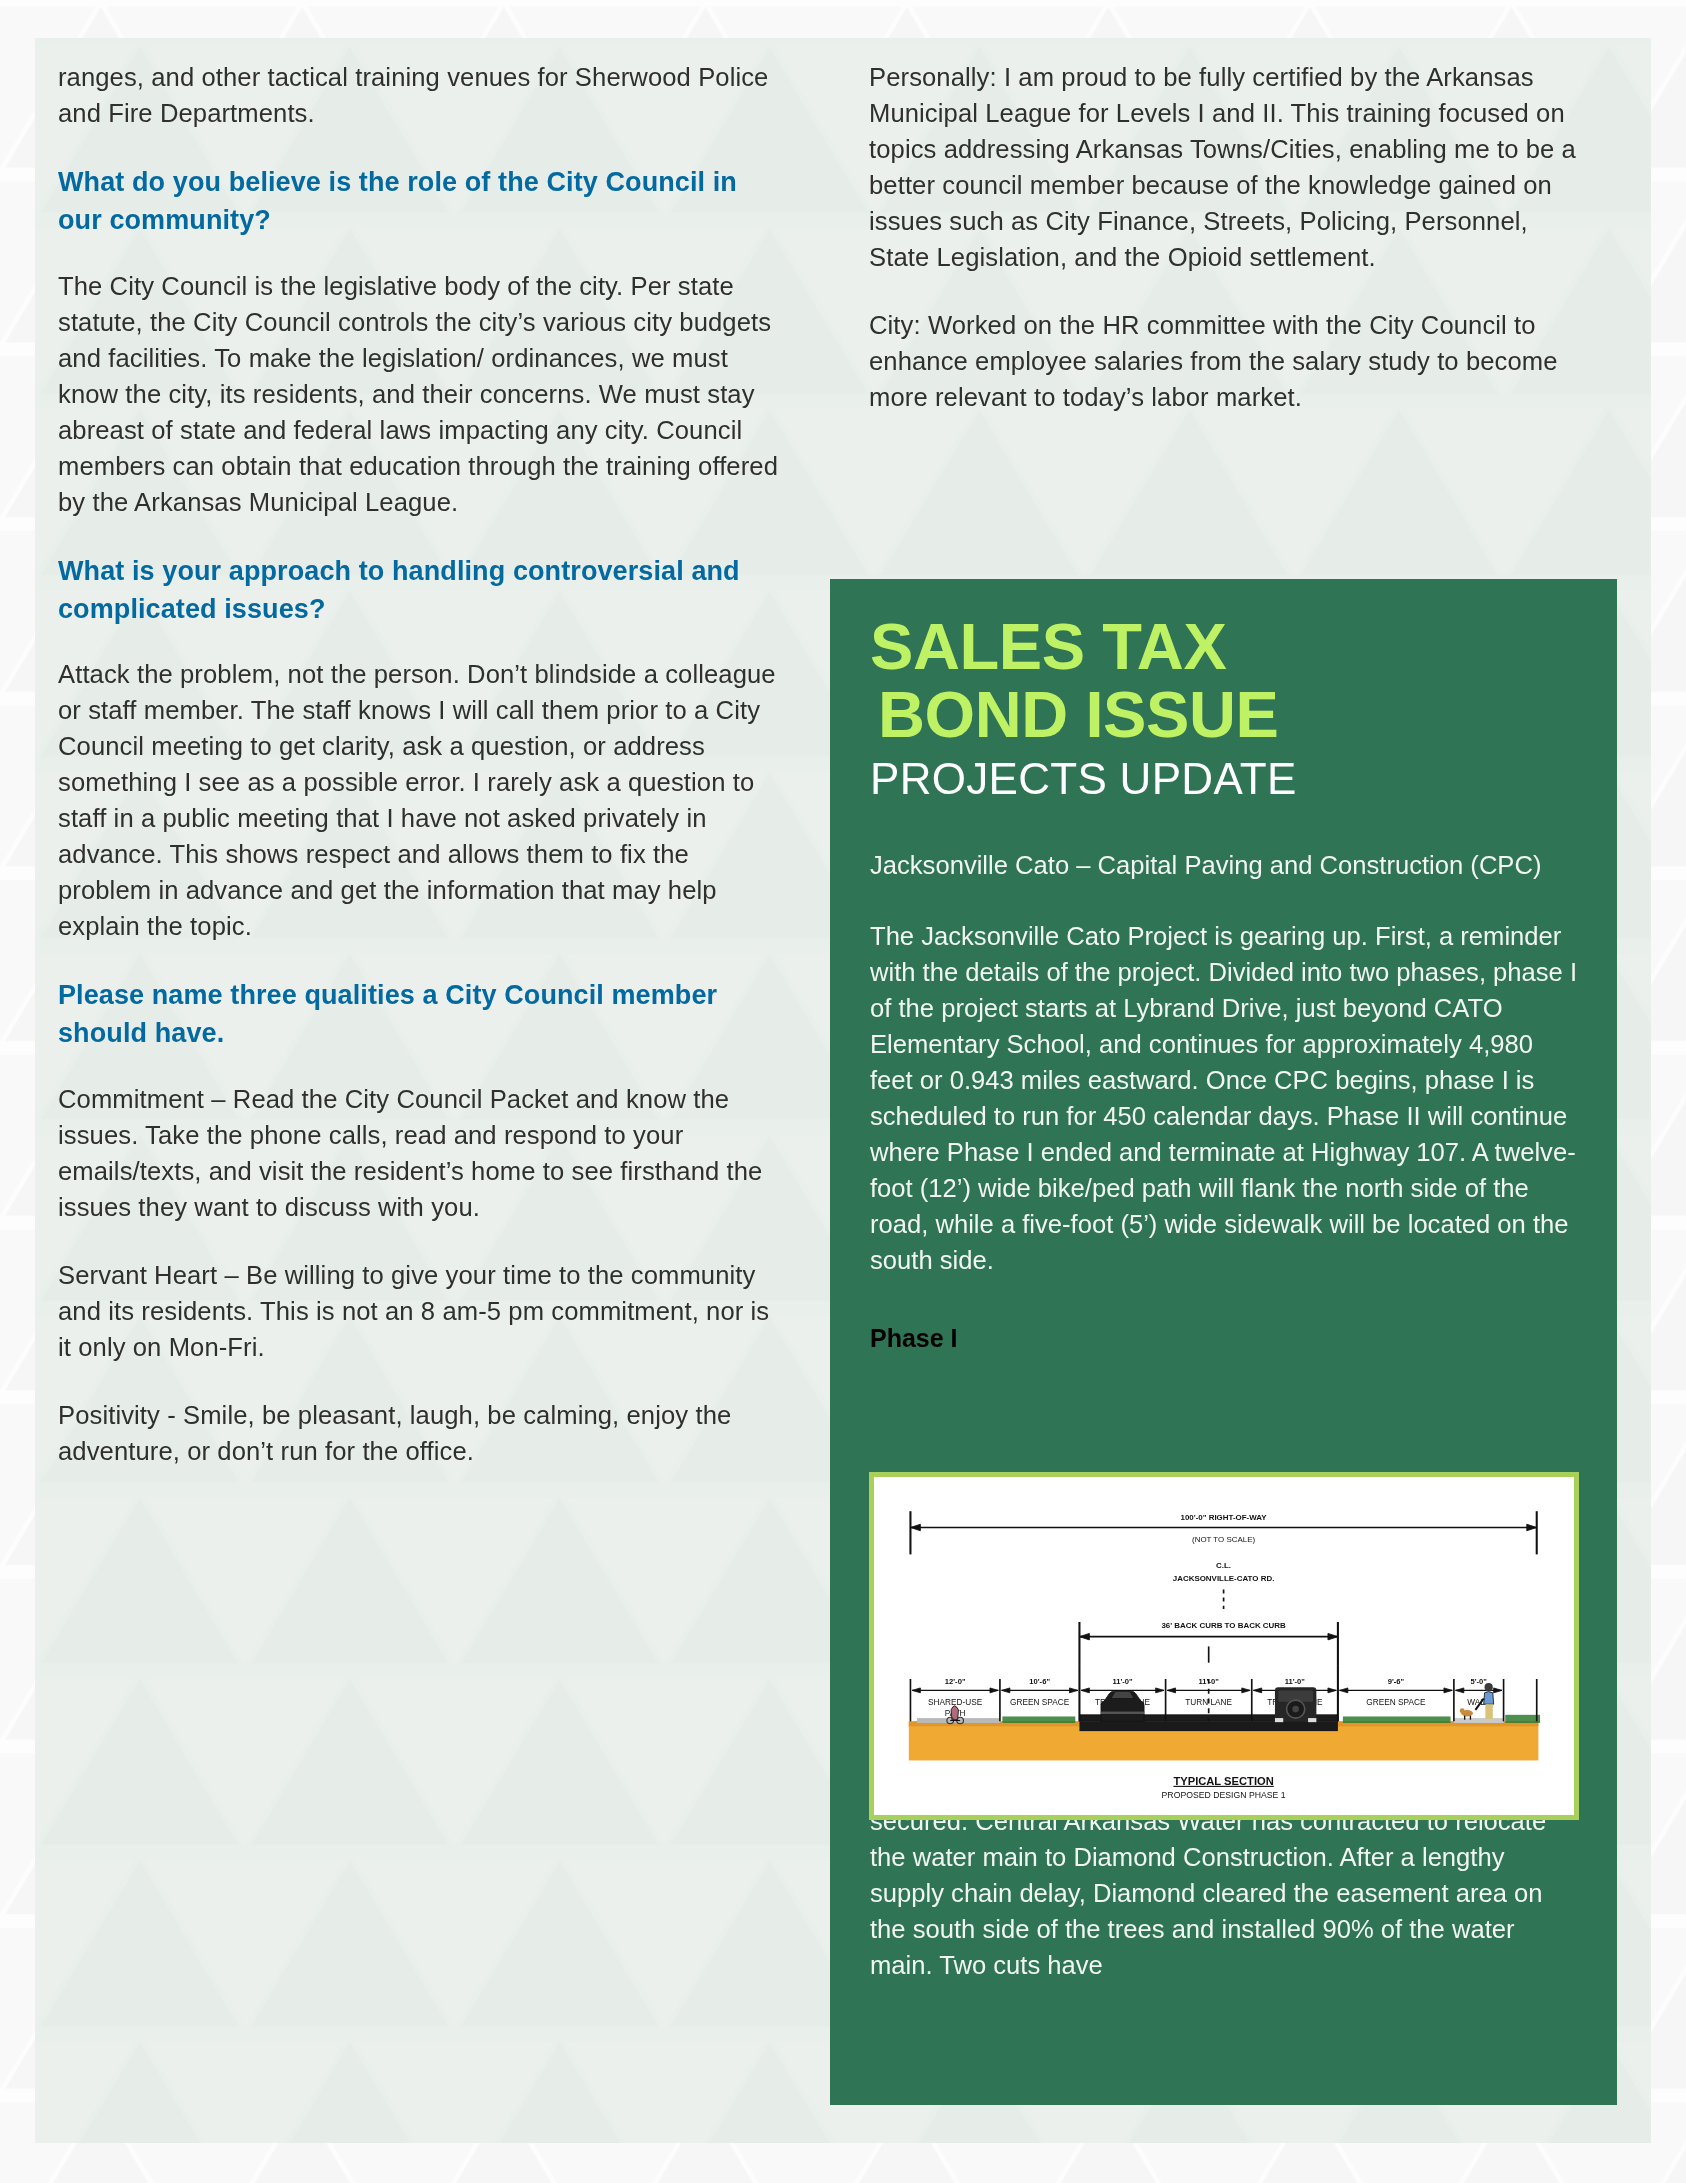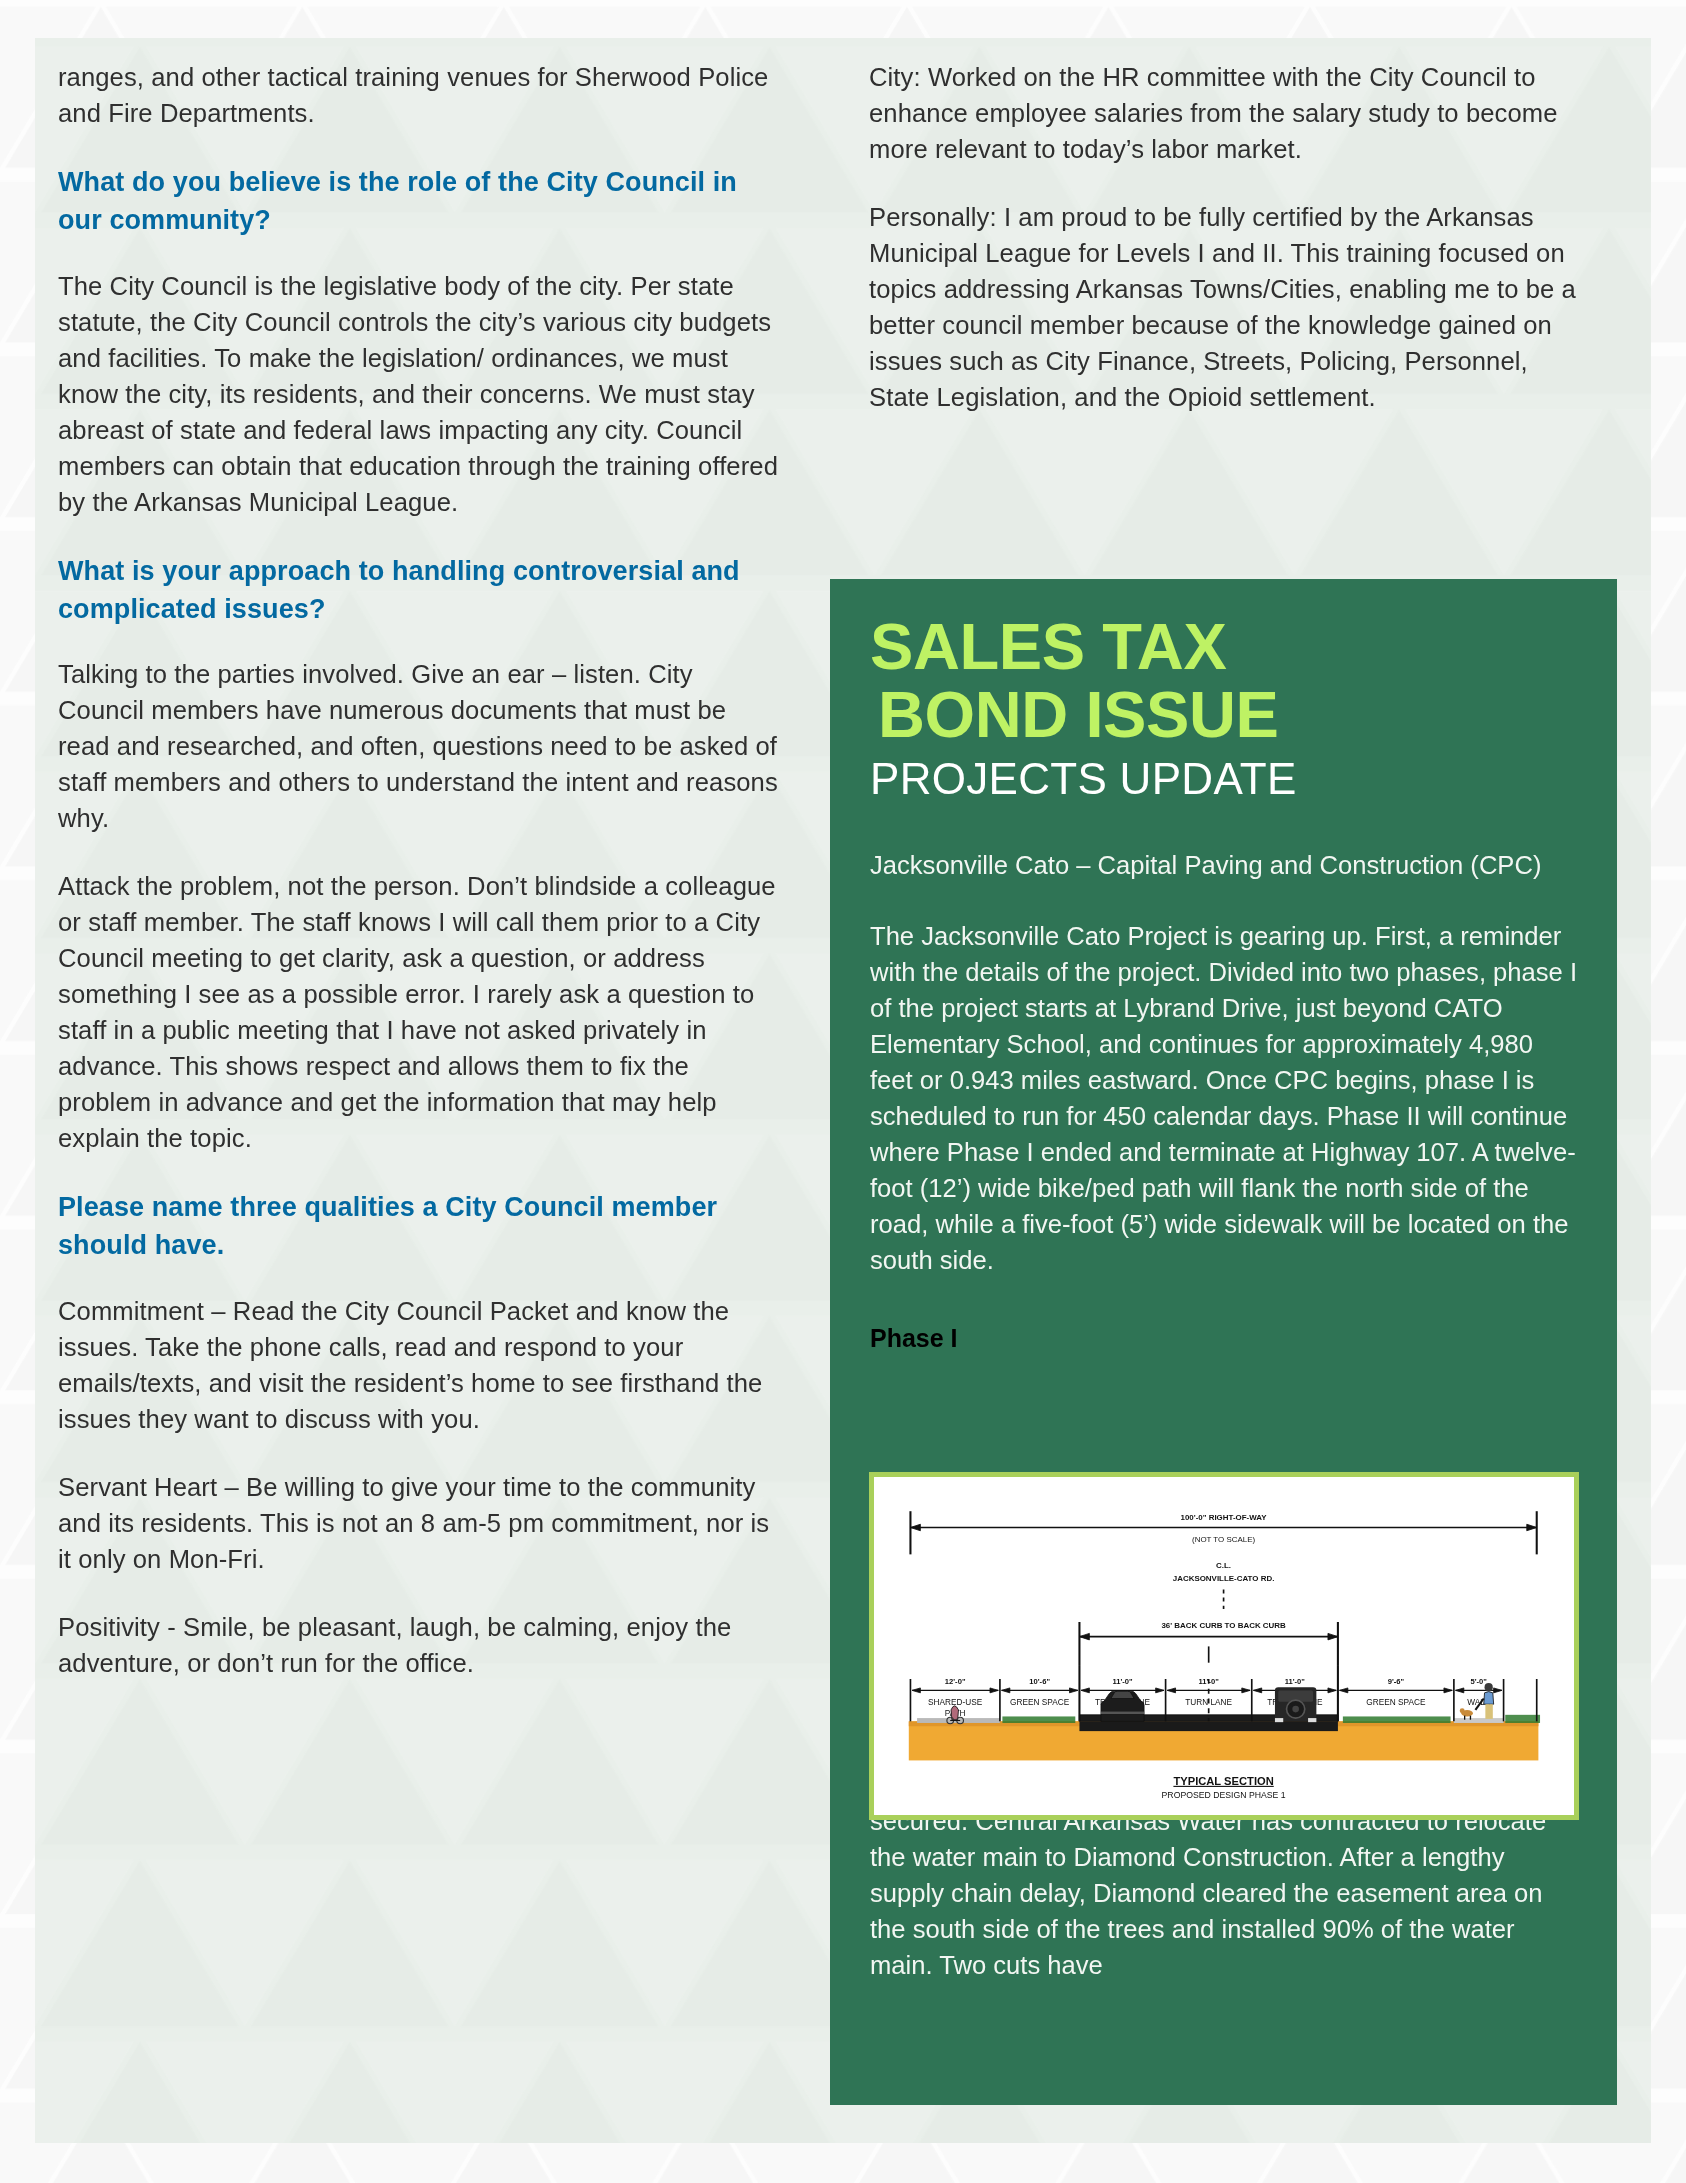--- a/index.html
+++ b/index.html
@@ -151,39 +151,38 @@
 <div id="col-left" class="col">
 
   <p class="body">ranges, and other tactical training venues for Sherwood Police and Fire Departments.</p>
 
   <h2 class="q">What do you believe is the role of the City Council in our community?</h2>
 
   <p class="body">The City Council is the legislative body of the city.  Per state statute, the City Council controls the city’s various city budgets and facilities.   To make the legislation/ ordinances, we must know the city, its residents, and their concerns.  We must stay abreast of state and federal laws impacting any city. Council members can obtain that education through the training offered by the Arkansas Municipal League.</p>
 
   <h2 class="q">What is your approach to handling controversial and complicated issues?</h2>
 
-  <p class="body">Talking to the parties involved.  Give an ear – listen. City Council members have numerous documents that must be read and researched, and often, questions need to be asked of staff members and others to understand the intent and reasons why.</p>
 
   <p class="body">Attack the problem, not the person.  Don’t blindside a colleague or staff member.  The staff knows I will call them prior to a City Council meeting to get clarity, ask a question, or address something I see as a possible error.  I rarely ask a question to staff in a public meeting that I have not asked privately in advance.  This shows respect and allows them to fix the problem in advance and get the information that may help explain the topic.</p>
 
   <h2 class="q">Please name three qualities a City Council member should have.</h2>
 
   <p class="body">Commitment – Read the City Council Packet and know the issues.  Take the phone calls, read and respond to your emails/texts, and visit the resident’s home to see firsthand the issues they want to discuss with you.</p>
 
   <p class="body">Servant Heart – Be willing to give your time to the community and its residents.  This is not an 8 am-5 pm commitment, nor is it only on Mon-Fri.</p>
 
   <p class="body">Positivity - Smile, be pleasant, laugh, be calming, enjoy the adventure, or don’t run for the office.</p>
 
   <div class="gap-sm"></div>
 
 </div>
 
 <div id="col-right-top" class="col">
+  <p class="body">Personally: I am proud to be fully certified by the Arkansas Municipal League for Levels I and II.  This training focused on topics addressing Arkansas Towns/Cities, enabling me to be a better council member because of the knowledge gained on issues such as City Finance, Streets, Policing, Personnel, State Legislation, and the Opioid settlement.</p>
   <p class="body">City: Worked on the HR committee with the City Council to enhance employee salaries from the salary study to become more relevant to today’s labor market.</p>
-  <p class="body">Personally: I am proud to be fully certified by the Arkansas Municipal League for Levels I and II.  This training focused on topics addressing Arkansas Towns/Cities, enabling me to be a better council member because of the knowledge gained on issues such as City Finance, Streets, Policing, Personnel, State Legislation, and the Opioid settlement.</p>
 </div>
 
 <div id="green-panel">
   <div id="green-inner">
 
     <h1 class="st-title">
       <span>SALES TAX</span>
       <span class="l2">BOND ISSUE</span>
     </h1>
 

